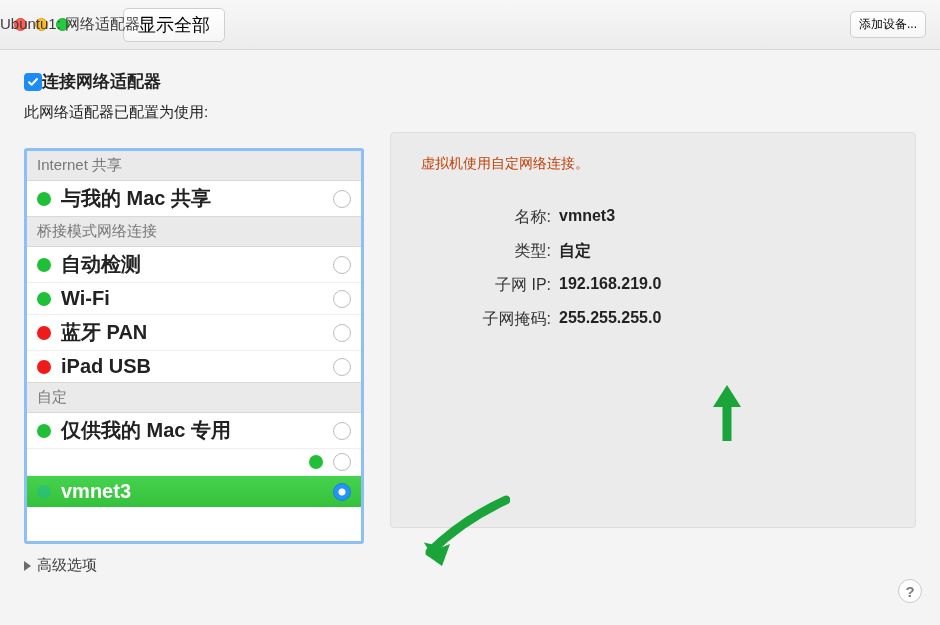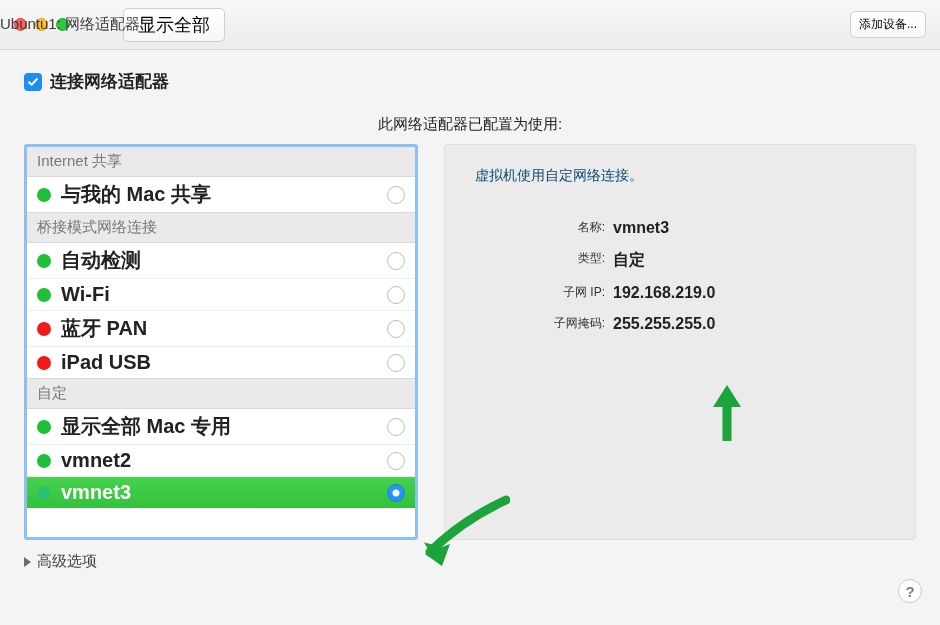--- a/index.html
+++ b/index.html
@@ -52,36 +52,35 @@
       border-radius: 5px;
       font-size: 12px;
       cursor: default;
     }
     .content {
       padding: 20px 24px;
     }
     .cb-row {
       display: flex;
       align-items: center;
-      gap: 8px;
-      margin-bottom: 22px;
+      margin-bottom: 10px;
     }
     .cb {
       width: 18px; height: 18px;
       border-radius: 4px;
       background: #1e8cf6;
       display: flex;
       align-items: center;
       justify-content: center;
     }
     .cb svg { width: 12px; height: 12px; }
     .cb-label { font-size: 17px; font-weight: 600; }
-    .subhead { font-size: 15px; margin-bottom: 10px; text-align: center; }
+    .subhead { font-size: 15px; margin-bottom: 10px; }
     .cols { display: flex; gap: 26px; }
-    .list-col { width: 394px; }
+    .list-col { width: 340px; margin-top: 16px; }
     .listbox {
       border: 3px solid #8cbff3;
       border-radius: 3px;
       background: #fff;
       height: 396px;
       display: flex;
       flex-direction: column;
     }
     .grp {
       background: #eaeaea;
@@ -134,23 +133,23 @@
       border-left: 7px solid #6c6c6c;
     }
     .info-col { flex: 1; }
     .info-panel {
       background: #ebebeb;
       border: 1px solid #dedede;
       border-radius: 4px;
       height: 396px;
       padding: 22px 30px;
     }
-    .info-desc { color: #0c4a6e; margin-bottom: 34px; }
+    .info-desc { color: #c2410c; margin-bottom: 34px; }
     .info-grid { display: grid; grid-template-columns: 130px auto; row-gap: 13px; column-gap: 8px; }
-    .ig-label { text-align: right; color: #333; font-size: 12px; }
+    .ig-label { text-align: right; color: #333; font-size: 16px; }
     .ig-value { font-weight: 700; font-size: 16px; }
     .helpbtn {
       position: absolute;
       right: 18px; bottom: 22px;
       width: 24px; height: 24px;
       border-radius: 50%;
       border: 1px solid #c8c8c8;
       background: #fff;
       color: #7c7c7c;
       display: flex; align-items: center; justify-content: center;
@@ -215,26 +214,25 @@
         </div>
         <div class="litem">
           <span class="status-dot sd-red"></span>
           <span class="li-label">iPad USB</span>
           <span class="radio"></span>
         </div>
 
         <div class="grp">自定</div>
         <div class="litem">
           <span class="status-dot sd-green"></span>
-          <span class="li-label">显示全部 Mac 专用</span>
-          <span class="radio"></span>
-        </div>
-        <div class="litem">
-          <span class="status-dot sd-green"></span>
-          <span class="li-label">vmnet2</span>
+          <span class="li-label">仅供我的 Mac 专用</span>
+          <span class="radio"></span>
+        </div>
+        <div class="litem">
+          <span class="status-dot sd-green"></span>
           <span class="radio"></span>
         </div>
         <div class="litem selected">
           <span class="status-dot sd-dim"></span>
           <span class="li-label">vmnet3</span>
           <span class="radio sel"></span>
         </div>
         <div class="filler"></div>
       </div>
 

